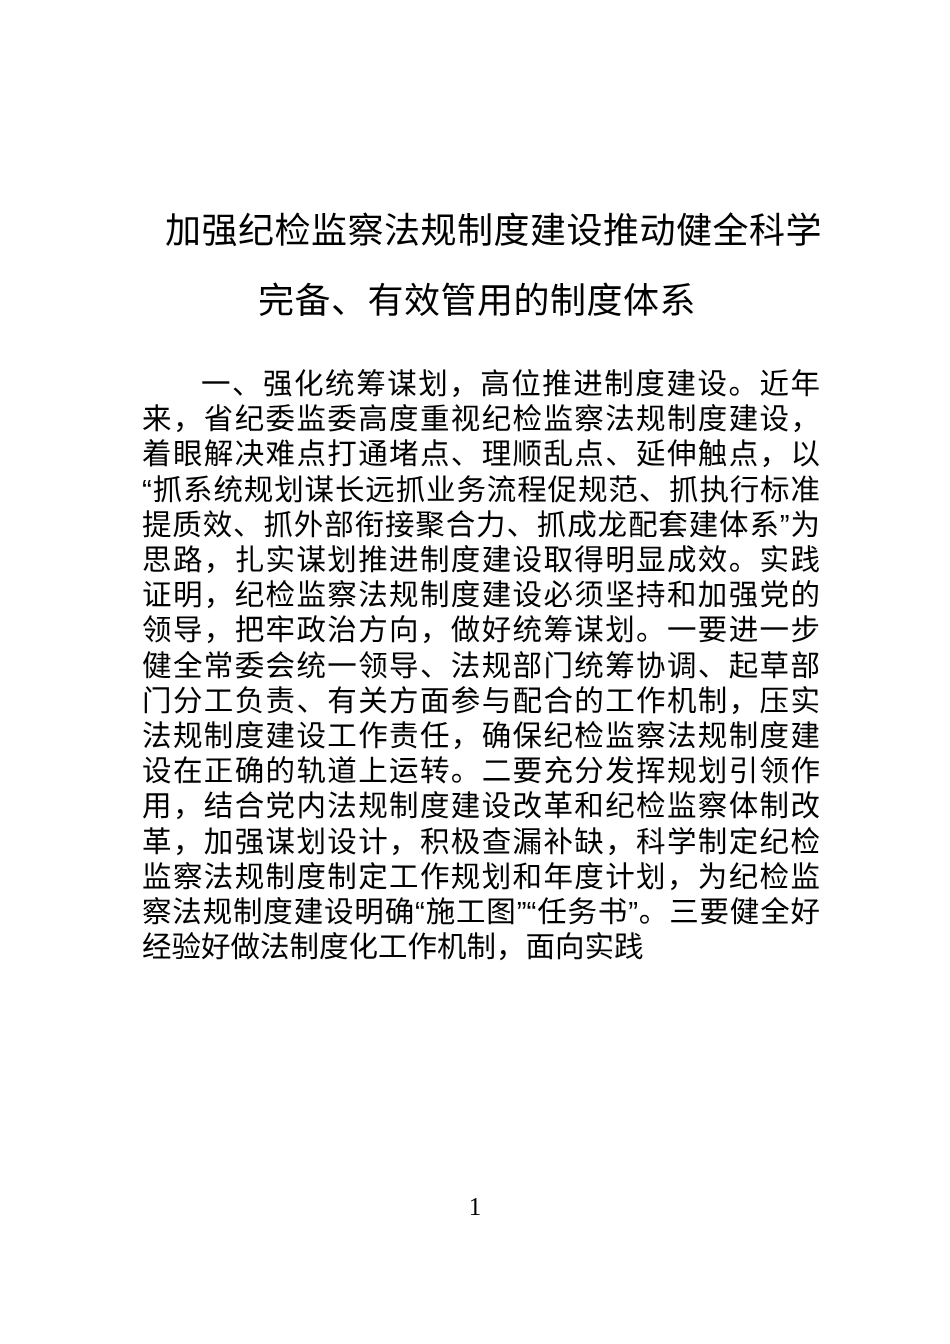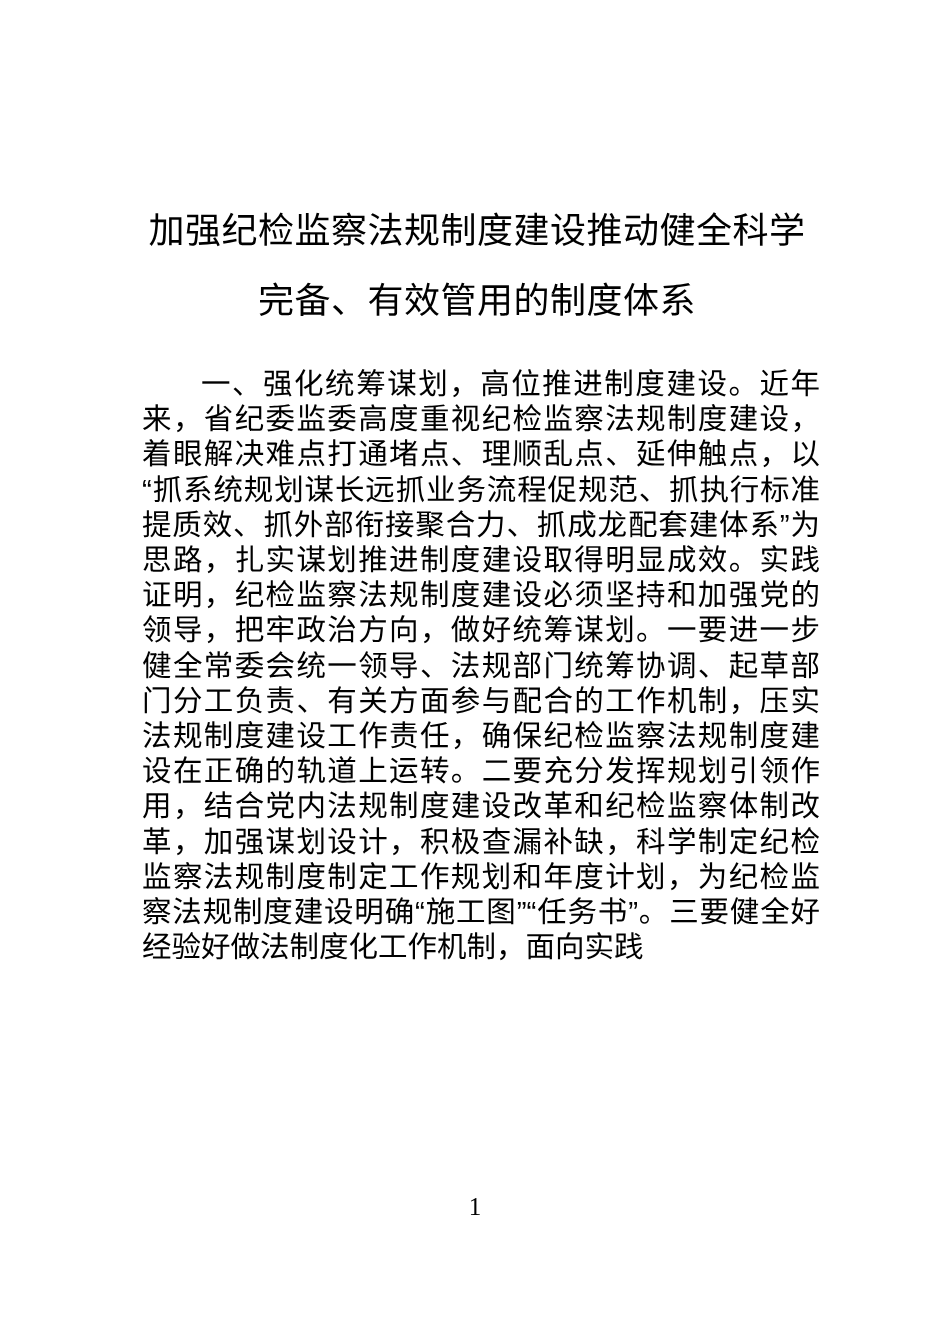--- a/index.html
+++ b/index.html
@@ -36,21 +36,21 @@
     line-height: 70px;
     font-weight: 500;
     letter-spacing: 0.5px;
     font-family: "Liberation Sans", "DejaVu Sans", sans-serif;
   }
   .doc-title .title-line {
     display: block;
     white-space: nowrap;
   }
   .doc-title .title-line-1 {
-    text-align: center;
+    text-align: right;
   }
   .doc-title .title-line-2 {
   }
 
   
   .body-block {
     position: absolute;
     left: 142px;
     top: 366px;
     width: 678px;

